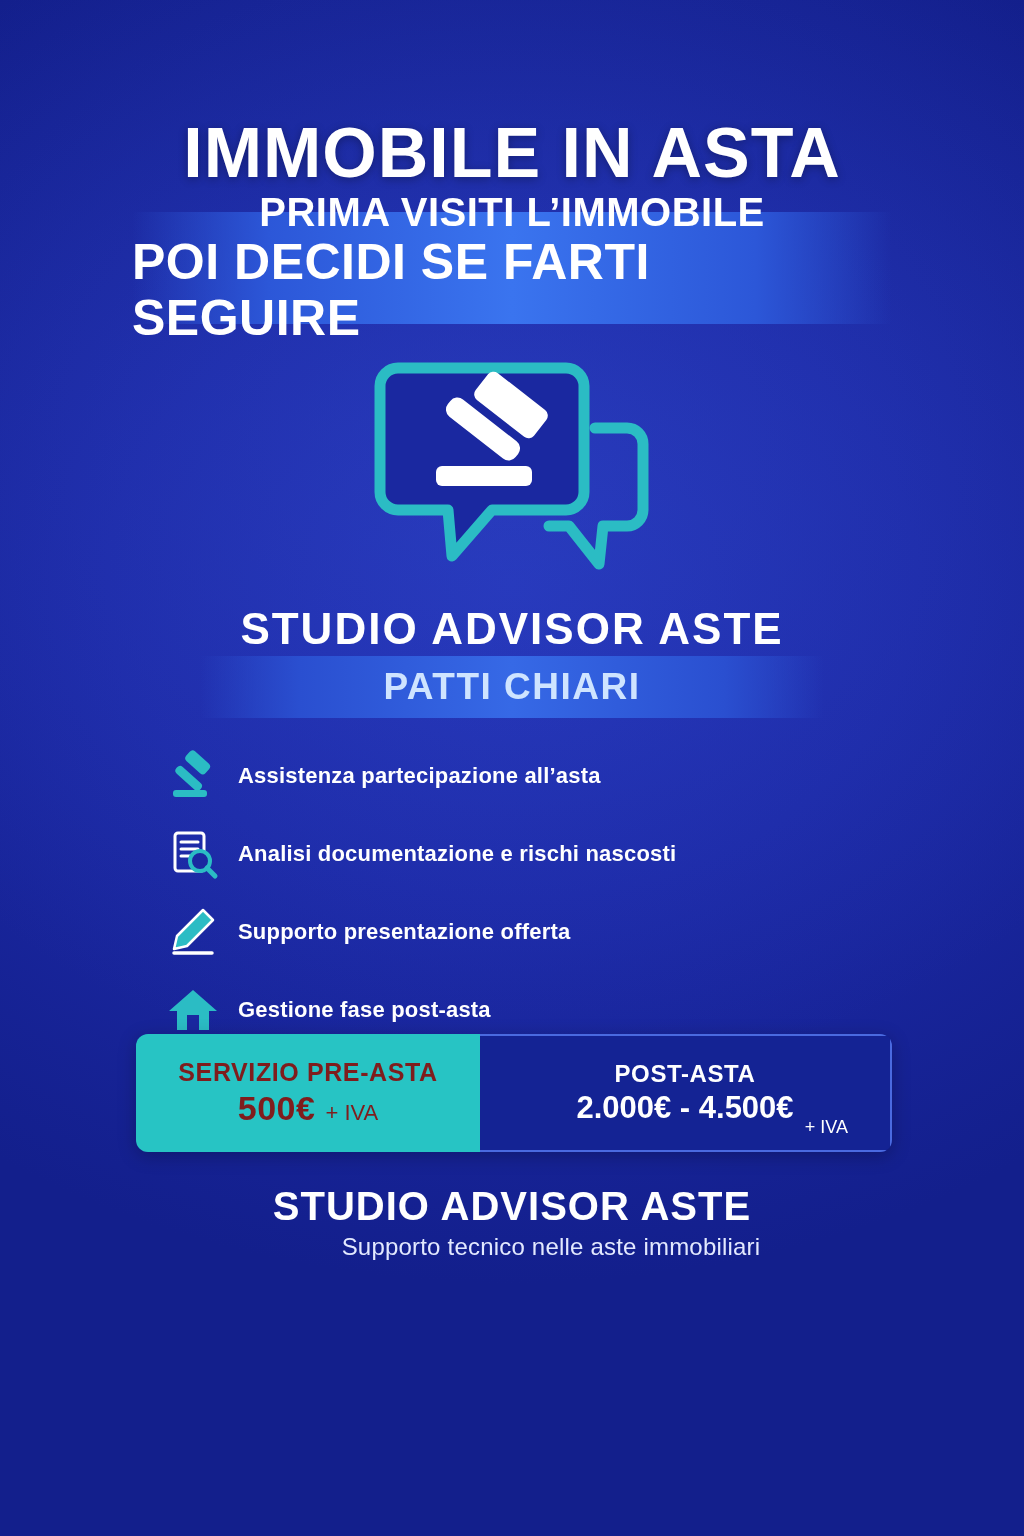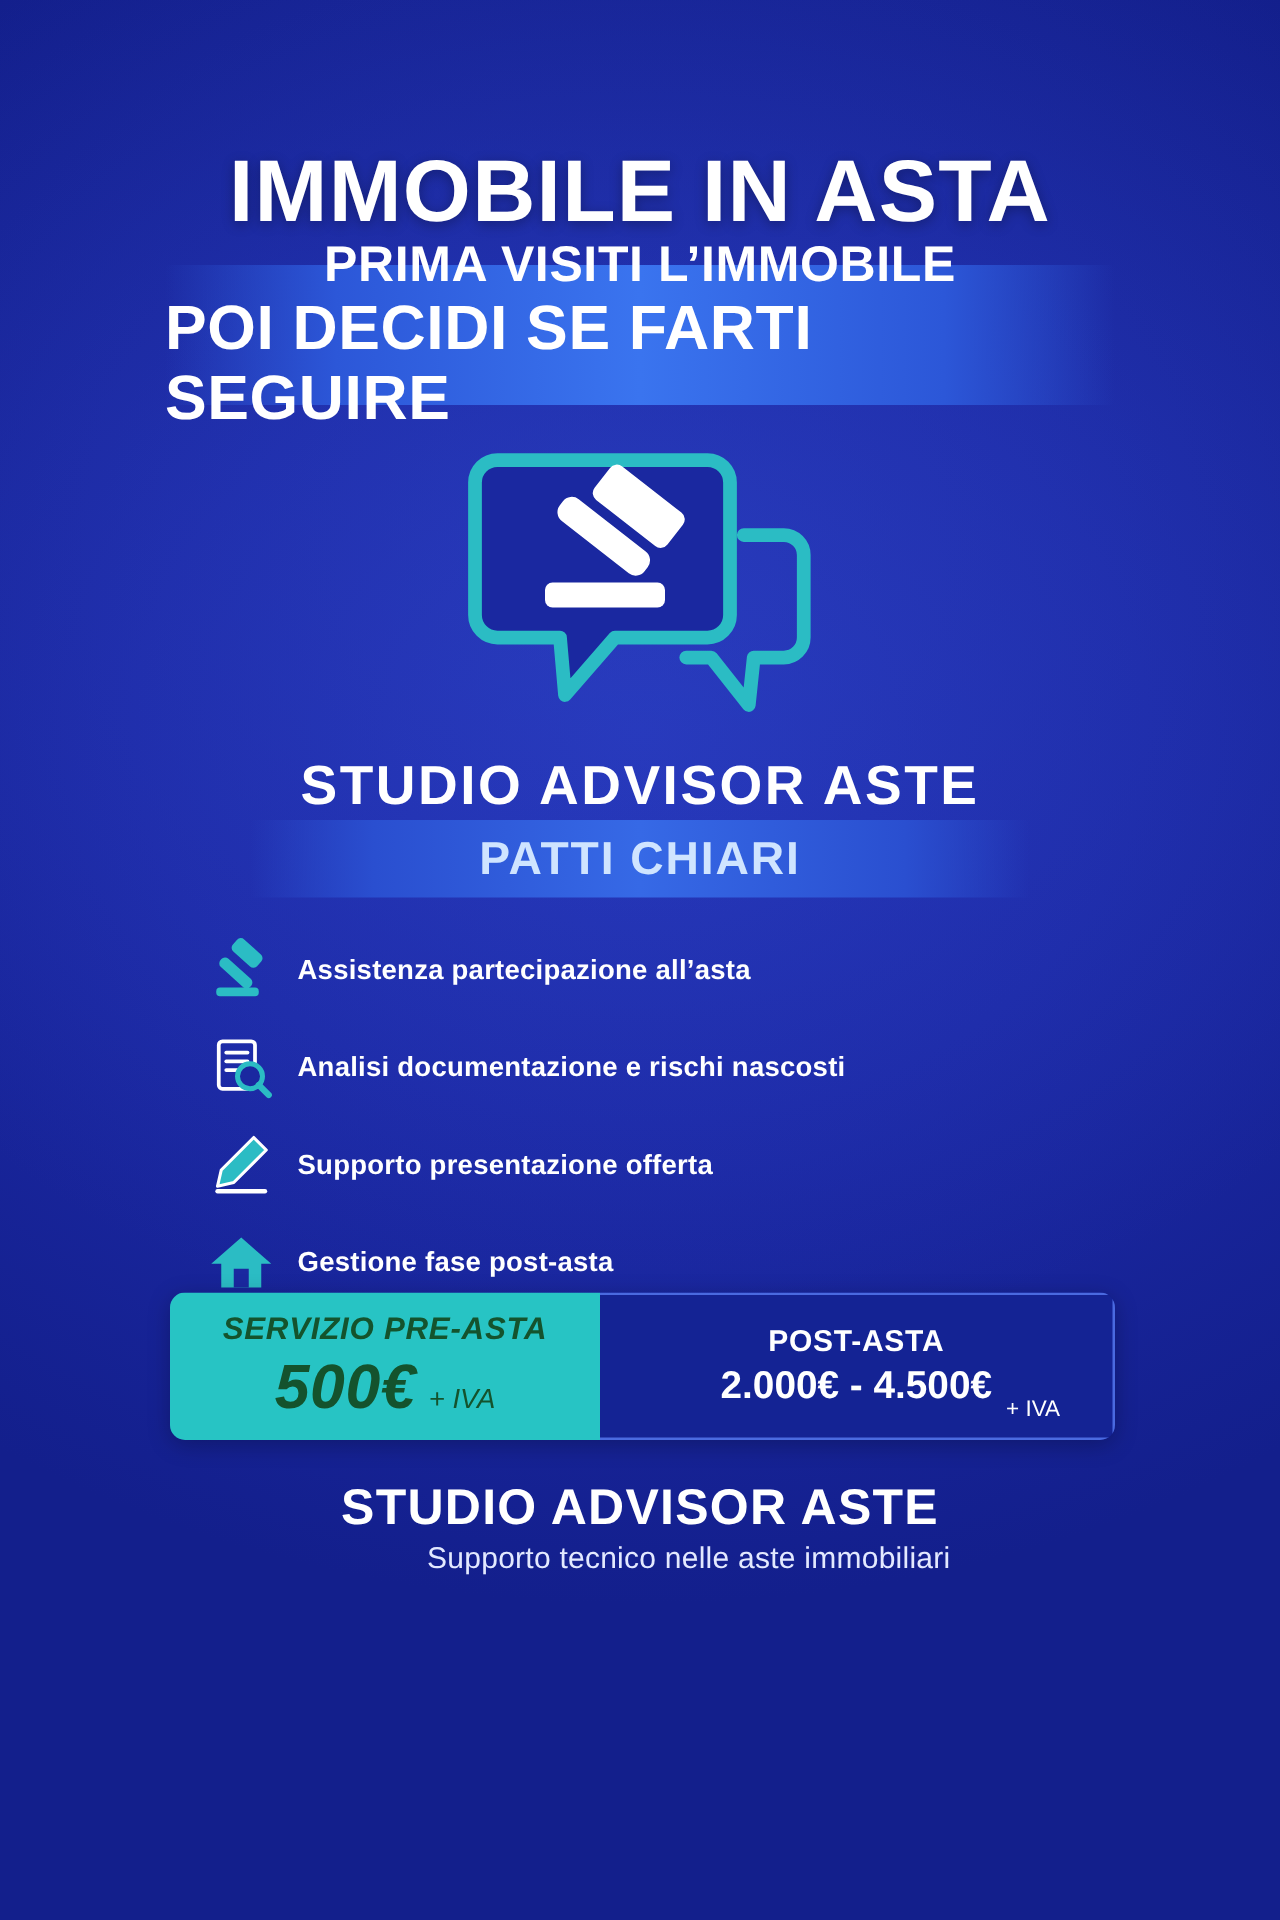--- a/index.html
+++ b/index.html
@@ -155,35 +155,34 @@
     display: flex;
     box-shadow: 0 4px 18px rgba(0,0,0,0.25);
   }
   .price-left {
     width: 344px;
     background: #27c4c4;
     display: flex;
     flex-direction: column;
     align-items: center;
     justify-content: center;
-    color: #14532d;
-    font-style: italic;
+    color: #7f1d1d;
   }
   .price-left .plabel {
     font-size: 25px;
     font-weight: bold;
     letter-spacing: 0.6px;
   }
   .price-left .pvalue-row {
     display: flex;
     align-items: baseline;
     margin-top: 2px;
   }
   .price-left .pvalue {
-    font-size: 50px;
+    font-size: 34px;
     font-weight: bold;
     letter-spacing: 0.5px;
   }
   .price-left .pvat {
     font-size: 22px;
     margin-left: 10px;
   }
   .price-right {
     flex: 1;
     background: #142394;

